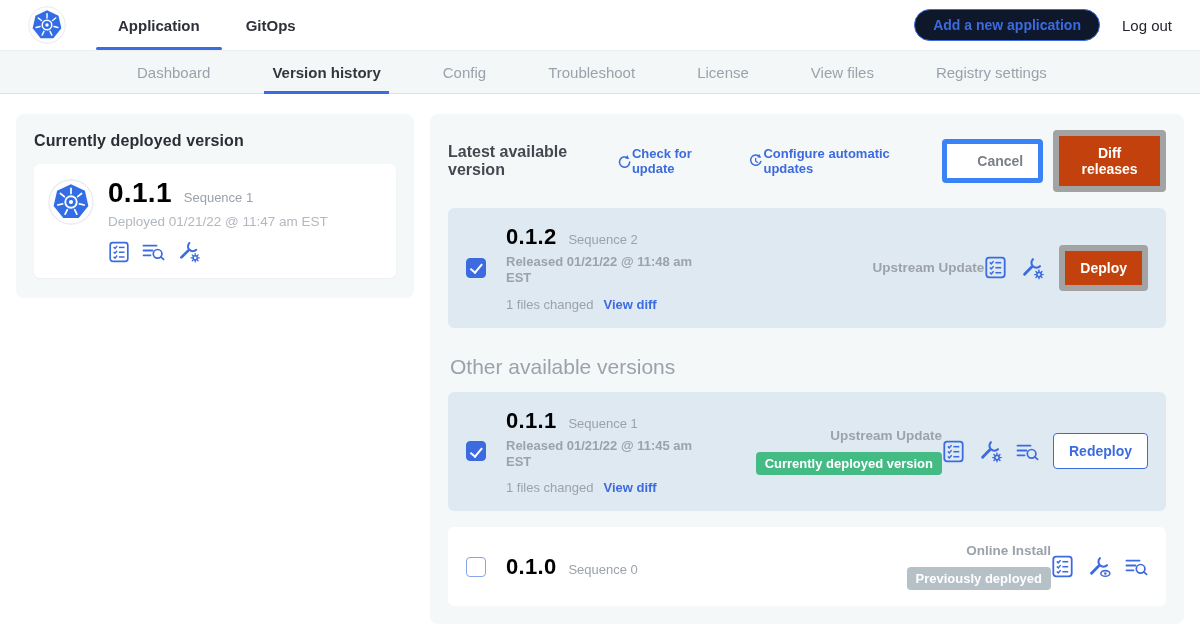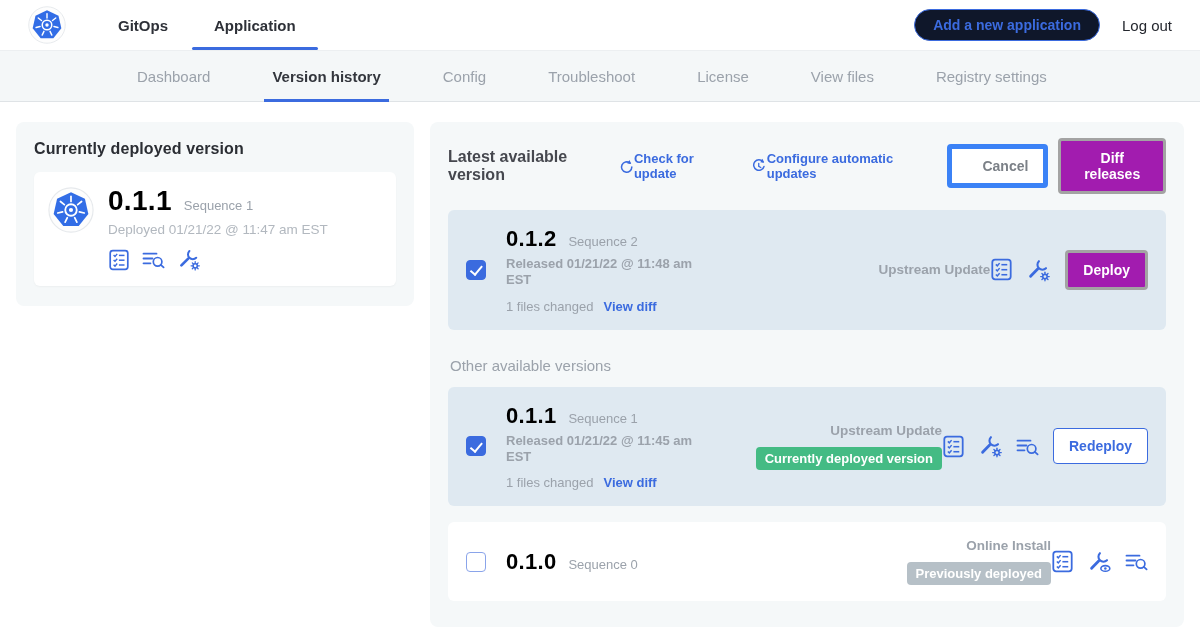--- a/index.html
+++ b/index.html
@@ -13,21 +13,21 @@
   .topnav-tab { position:relative; display:flex; align-items:center; padding:0 14px; margin-right:18px;
     font-size:15px; font-weight:700; color:#2e3138; cursor:pointer; }
   .topnav-tab.active::after { content:''; position:absolute; left:-8px; right:-8px; bottom:0; height:3px;
     background:#3b6bdf; border-radius:2px; }
   .topnav-right { margin-left:auto; display:flex; align-items:center; gap:22px; }
   .pill-btn { border:1px solid #3b6bdf; color:#3b6bdf; background:#0f172a; border-radius:17px;
     padding:7px 18px; font-size:14px; font-weight:700; cursor:pointer; font-family:inherit; }
   .logout { font-size:15px; color:#24272e; cursor:pointer; }
 
   
-  .subnav { height:52px; background:#f4f7f8; border-top:1px solid #eceff1; border-bottom:1px solid #dfe3e6;
+  .subnav { height:44px; background:#f4f7f8; border-top:1px solid #eceff1; border-bottom:1px solid #dfe3e6;
     display:flex; align-items:stretch; padding-left:137px; }
   .subnav-tab { position:relative; display:flex; align-items:center; margin-right:62px;
     font-size:15px; color:#9ba2ab; cursor:pointer; white-space:nowrap; }
   .subnav-tab.active { color:#33363d; font-weight:700; }
   .subnav-tab.active::after { content:''; position:absolute; left:-8px; right:-8px; bottom:-1px; height:3px;
     background:#3b6bdf; }
 
   
   .main { display:flex; align-items:flex-start; gap:16px; padding:20px 16px 0 16px; }
 
@@ -43,28 +43,28 @@
   .icon-row { margin-top:11px; display:flex; align-items:center; gap:12px; color:#3b6bdf; }
   .icon-row svg, .row-icons svg { display:block; cursor:pointer; }
 
   .right-panel { flex:1; background:#f5f8f9; border-radius:8px; padding:16px 18px 18px 18px; min-height:505px; }
   .rp-header { display:flex; align-items:center; }
   .rp-title { font-size:16px; font-weight:700; color:#46484f; margin-right:16px; }
   .rp-link { display:flex; align-items:center; color:#3b6bdf; font-size:13px; font-weight:700;
     cursor:pointer; margin-right:26px; }
   .btn { border-radius:4px; font-size:14px; font-weight:700; padding:9px 15px; cursor:pointer; font-family:inherit; }
   .btn-cancel { margin-left:auto; background:#fff; border:5px solid #3b82f6; color:#7b8087; margin-right:10px;padding-left:30px; }
-  .btn-primary { background:#a21caf; border:3px solid #a3a3a3; color:#fff; }
+  .btn-primary { background:#c2410c; border:6px solid #a3a3a3; color:#fff; }
   .btn-secondary { background:#fff; border:1px solid #3b6bdf; color:#3b6bdf; }
 
   .version-row { display:flex; align-items:center; border-radius:6px; padding:16px 18px; }
   .version-row.selected { background:#dfe9f1; }
   .version-row.plain { background:#fff; margin-bottom:0; }
   .row-0 { margin-top:16px; }
-  .other-label { margin:27px 0 13px 2px; font-size:15px; color:#9ba2ab; }
+  .other-label { margin:27px 0 13px 2px; font-size:21px; color:#9ba2ab; }
 
   .checkbox { width:20px; height:20px; border-radius:4px; border:1.5px solid #8aa4ea; background:#fff;
     position:relative; flex:none; margin-right:20px; cursor:pointer; }
   .checkbox.checked { background:#3b6bdf; border-color:#3b6bdf; }
   .checkbox.checked::after { content:''; position:absolute; left:6.2px; top:2.6px; width:4.6px; height:9.6px;
     border:solid #fff; border-width:0 2.3px 2.3px 0; transform:rotate(40deg); }
 
   .row-info { width:212px; flex:none; }
   .row-info .version-big { font-size:22px; }
   .released { margin-top:4px; font-size:13px; font-weight:700; color:#9ba2ab; max-width:198px; line-height:1.25; }
@@ -147,25 +147,25 @@
       <path d="M9 5.9 V9.3 L11.4 10.7" stroke-width="1.5" stroke-linecap="round"></path>
     </g>
   </defs>
 </svg>
 
 <div class="topnav">
   <svg class="logo" viewBox="0 0 40 40">
       <use href="#k8s-logo"></use>
     </svg>
   <div class="topnav-tabs">
+    <div class="topnav-tab active">
+      <span>Application</span>
+    </div>
     <div class="topnav-tab">
       <span>GitOps</span>
-    </div>
-    <div class="topnav-tab active">
-      <span>Application</span>
     </div>
   </div>
   <div class="topnav-right">
     <button class="pill-btn">Add a new application</button>
     <span class="logout">Log out</span>
   </div>
 </div>
 
 <div class="subnav">
   <div class="subnav-tab">

